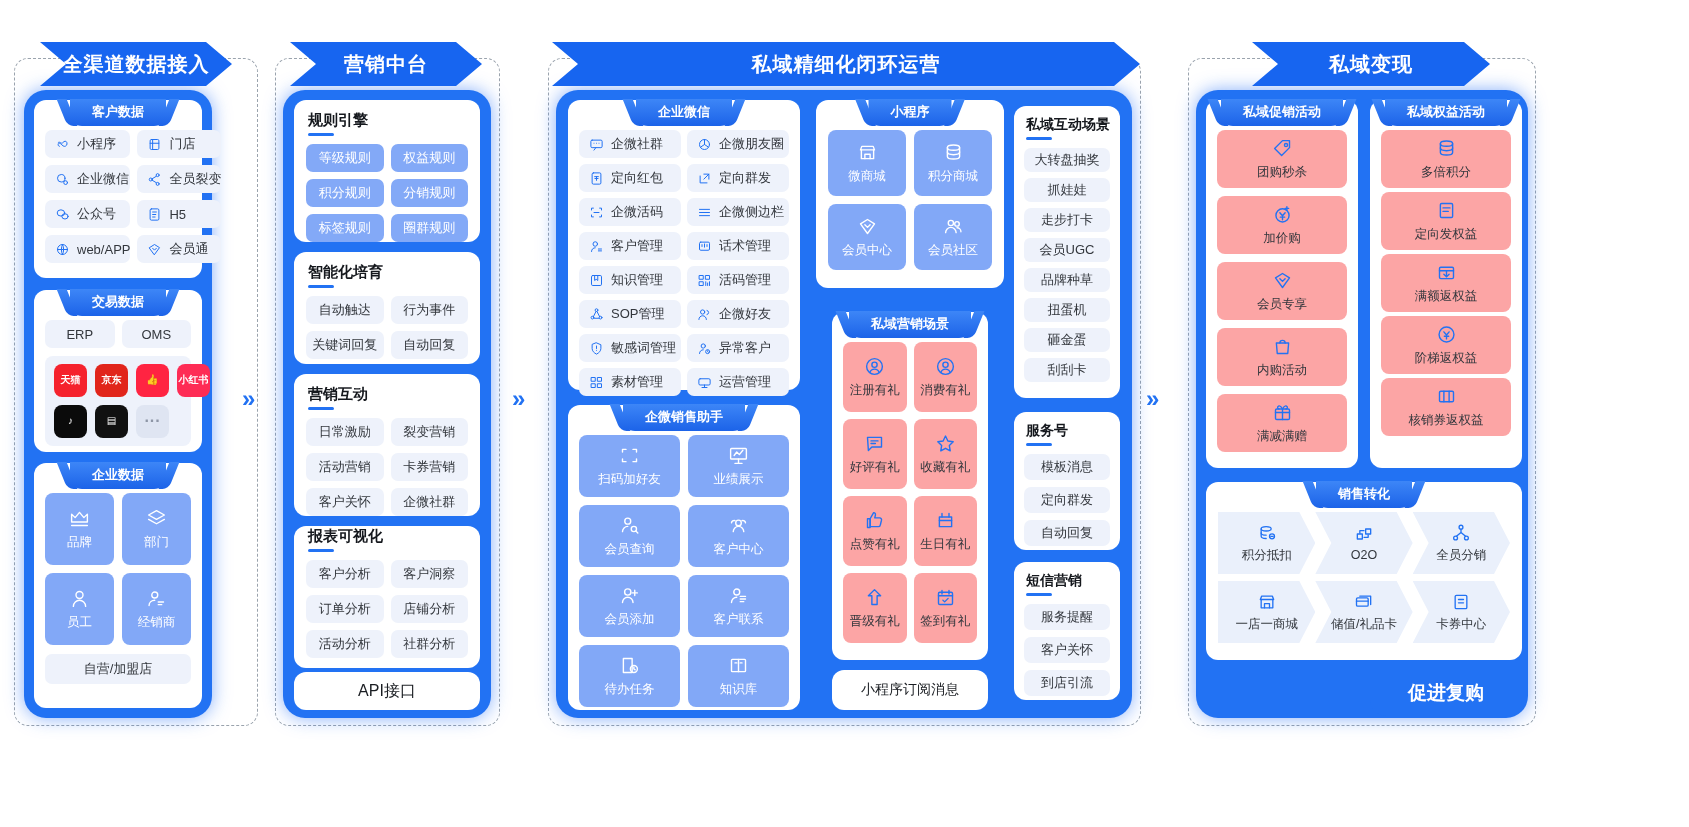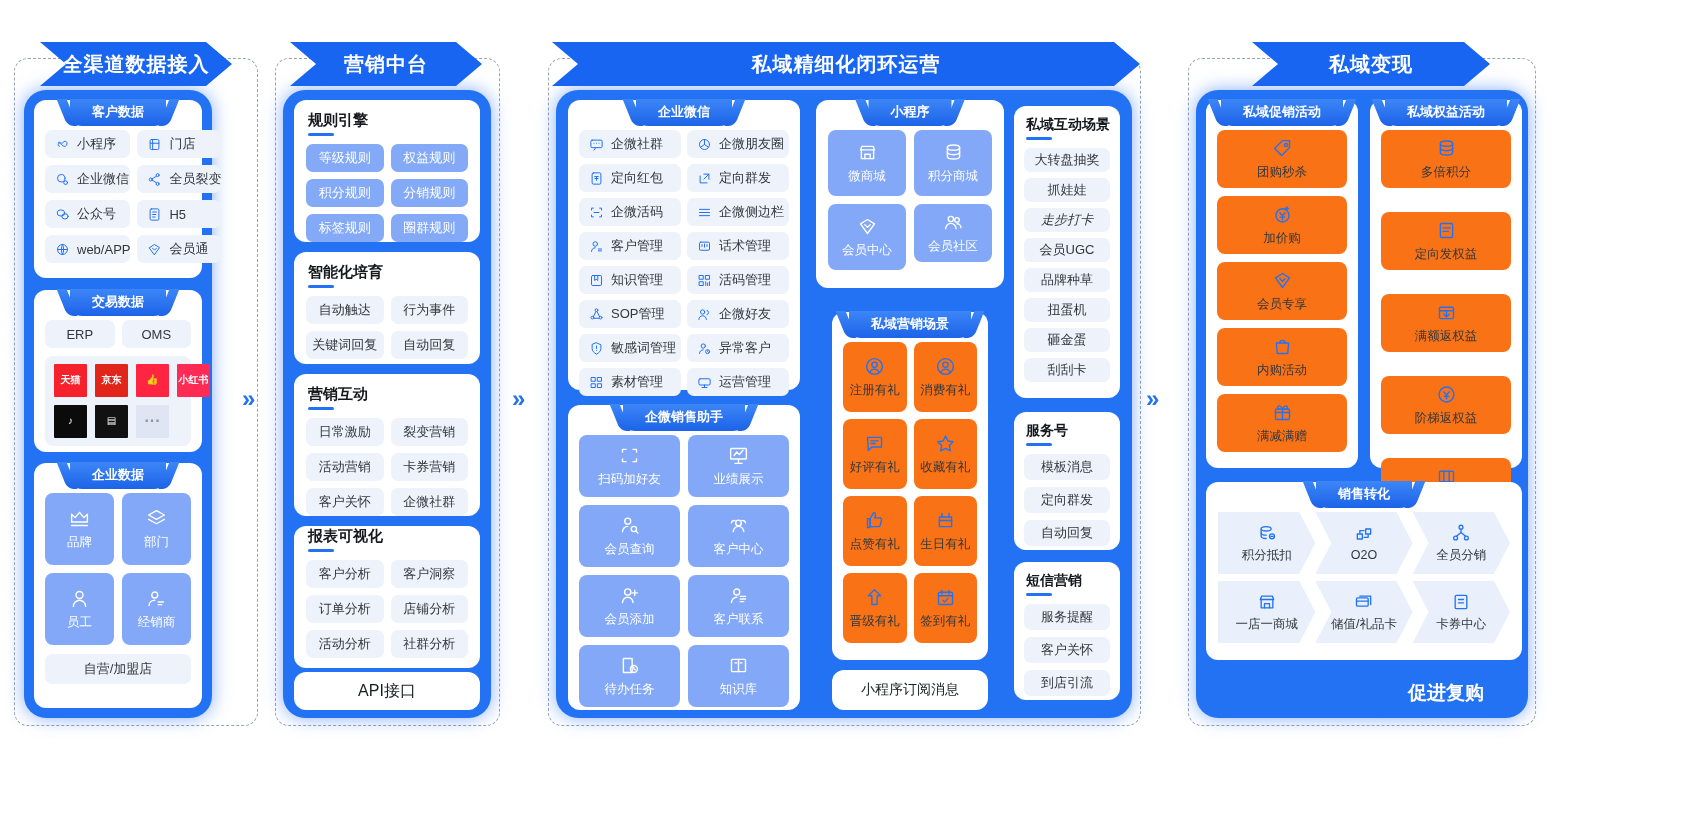--- a/index.html
+++ b/index.html
@@ -89,21 +89,21 @@
     font-size:13px;
     display:flex; align-items:center; justify-content:center;
     height:28px;
     white-space:nowrap;
   }
   .chip.ico{ justify-content:flex-start; padding-left:10px; gap:7px;}
   .chip.blue{ background:#83a9f7; color:#fff; font-size:13px;}
   .chip svg{ width:15px;height:15px; flex:none;}
 
   .tile{
-    background:#f97316;
+    background:#fca5a5;
     border-radius:8px;
     display:flex; flex-direction:column; align-items:center; justify-content:center;
     gap:5px;
     color:#33373d;
     font-size:12.5px;
     height:62px;
   }
   .tile svg{ width:21px;height:21px;}
   .tile.blue{ background:#82a8f7; color:#fff;}
   .tile.blue svg{ stroke:#fff;}
@@ -118,21 +118,21 @@
     font-size:12.5px;
     display:flex;flex-direction:column;align-items:center;justify-content:center;gap:4px;
     height:62px;
     clip-path:polygon(0 0, calc(100% - 16px) 0, 100% 50%, calc(100% - 16px) 100%, 0 100%, 16px 50%);
   }
   .chev.first{ clip-path:polygon(0 0, calc(100% - 16px) 0, 100% 50%, calc(100% - 16px) 100%, 0 100%); }
   .chev svg{ width:20px;height:20px;}
 
   
   .logos{ background:#eef2fb; border-radius:8px; padding:8px 9px; display:grid; grid-template-columns:repeat(4,1fr); gap:8px;}
-  .logo{ width:33px;height:33px;border-radius:1px;display:flex;align-items:center;justify-content:center;
+  .logo{ width:33px;height:33px;border-radius:8px;display:flex;align-items:center;justify-content:center;
          font-size:10px;font-weight:700;color:#fff;line-height:1.05;text-align:center;overflow:hidden;}
   .logo.tmall{ background:#f5222d;}
   .logo.jd{ background:#e1251b;}
   .logo.dy1{ background:#ff2442;}
   .logo.xhs{ background:#fe2c55;}
   .logo.tiktok{ background:#0b0b0b;}
   .logo.kuai{ background:#111;}
   .logo.more{ background:#dfe5f2;color:#8e96a6;font-size:16px;}
 
   
@@ -567,21 +567,21 @@
           </svg>
           <span>积分商城</span>
         </div>
       <div class="tile blue" style="height:66px;">
           <svg class="ic" viewBox="0 0 24 24">
             <path d="M4 9l8-5 8 5-8 11z"></path>
             <path d="M9 10l3 3 3-3"></path>
           </svg>
           <span>会员中心</span>
         </div>
-      <div class="tile blue" style="height:58px;">
+      <div class="tile blue" style="height:66px;">
           <svg class="ic" viewBox="0 0 24 24">
             <circle cx="9" cy="8" r="3"></circle>
             <circle cx="16" cy="9" r="2.6"></circle>
             <path d="M3 19c0-3.3 2.7-6 6-6s6 2.7 6 6"></path>
             <path d="M16 13.5c2.5 0 4.5 2 4.5 4.5"></path>
           </svg>
           <span>会员社区</span>
         </div>
     </div>
   </div>
@@ -651,21 +651,21 @@
   <div class="card" style="left:832px;top:670px;width:156px;height:40px;display:flex;align-items:center;justify-content:center;">
     <span style="font-size:14px;color:#1a1d22;">小程序订阅消息</span>
   </div>
 
   <div class="card" style="left:1014px;top:106px;width:106px;height:292px;padding:10px 10px;">
     <div class="sec-h" style="font-size:14px;">私域互动场景</div>
     <div class="sec-h-bar"></div>
     <div class="grid" style="grid-template-columns:1fr;gap:6px;">
       <div class="chip" style="height:24px;">大转盘抽奖</div>
       <div class="chip" style="height:24px;">抓娃娃</div>
-      <div class="chip" style="height:24px;font-style:italic;">走步打卡</div>
+      <div class="chip" style="height:24px;">走步打卡</div>
       <div class="chip" style="height:24px;border-radius:6px;">会员UGC</div>
       <div class="chip" style="height:24px;">品牌种草</div>
       <div class="chip" style="height:24px;">扭蛋机</div>
       <div class="chip" style="height:24px;">砸金蛋</div>
       <div class="chip" style="height:24px;">刮刮卡</div>
     </div>
   </div>
 
   <div class="card" style="left:1014px;top:412px;width:106px;height:138px;padding:10px 10px;">
     <div class="sec-h" style="font-size:14px;">服务号</div>
@@ -727,21 +727,21 @@
             <path d="M4 12h16M12 8v12"></path>
             <path d="M8 8c-1.6 0-2.6-2.5 0-3.5C9.5 4 11 6 12 8M16 8c1.6 0 2.6-2.5 0-3.5C14.5 4 13 6 12 8"></path>
           </svg>
           <span>满减满赠</span>
         </div>
     </div>
   </div>
 
   <div class="card" style="left:1370px;top:100px;width:152px;height:368px;padding:30px 11px 10px;">
     <div class="tab">私域权益活动</div>
-    <div class="grid" style="grid-template-columns:1fr;gap:24px;">
+    <div class="grid" style="grid-template-columns:1fr;gap:4px;">
       <div class="tile" style="height:58px;">
           <svg class="ic" viewBox="0 0 24 24">
             <ellipse cx="12" cy="6.5" rx="7" ry="3"></ellipse>
             <path d="M5 6.5v5c0 1.7 3.1 3 7 3s7-1.3 7-3v-5"></path>
             <path d="M5 11.5v5c0 1.7 3.1 3 7 3s7-1.3 7-3v-5"></path>
           </svg>
           <span>多倍积分</span>
         </div>
       <div class="tile" style="height:58px;">
           <svg class="ic" viewBox="0 0 24 24">

